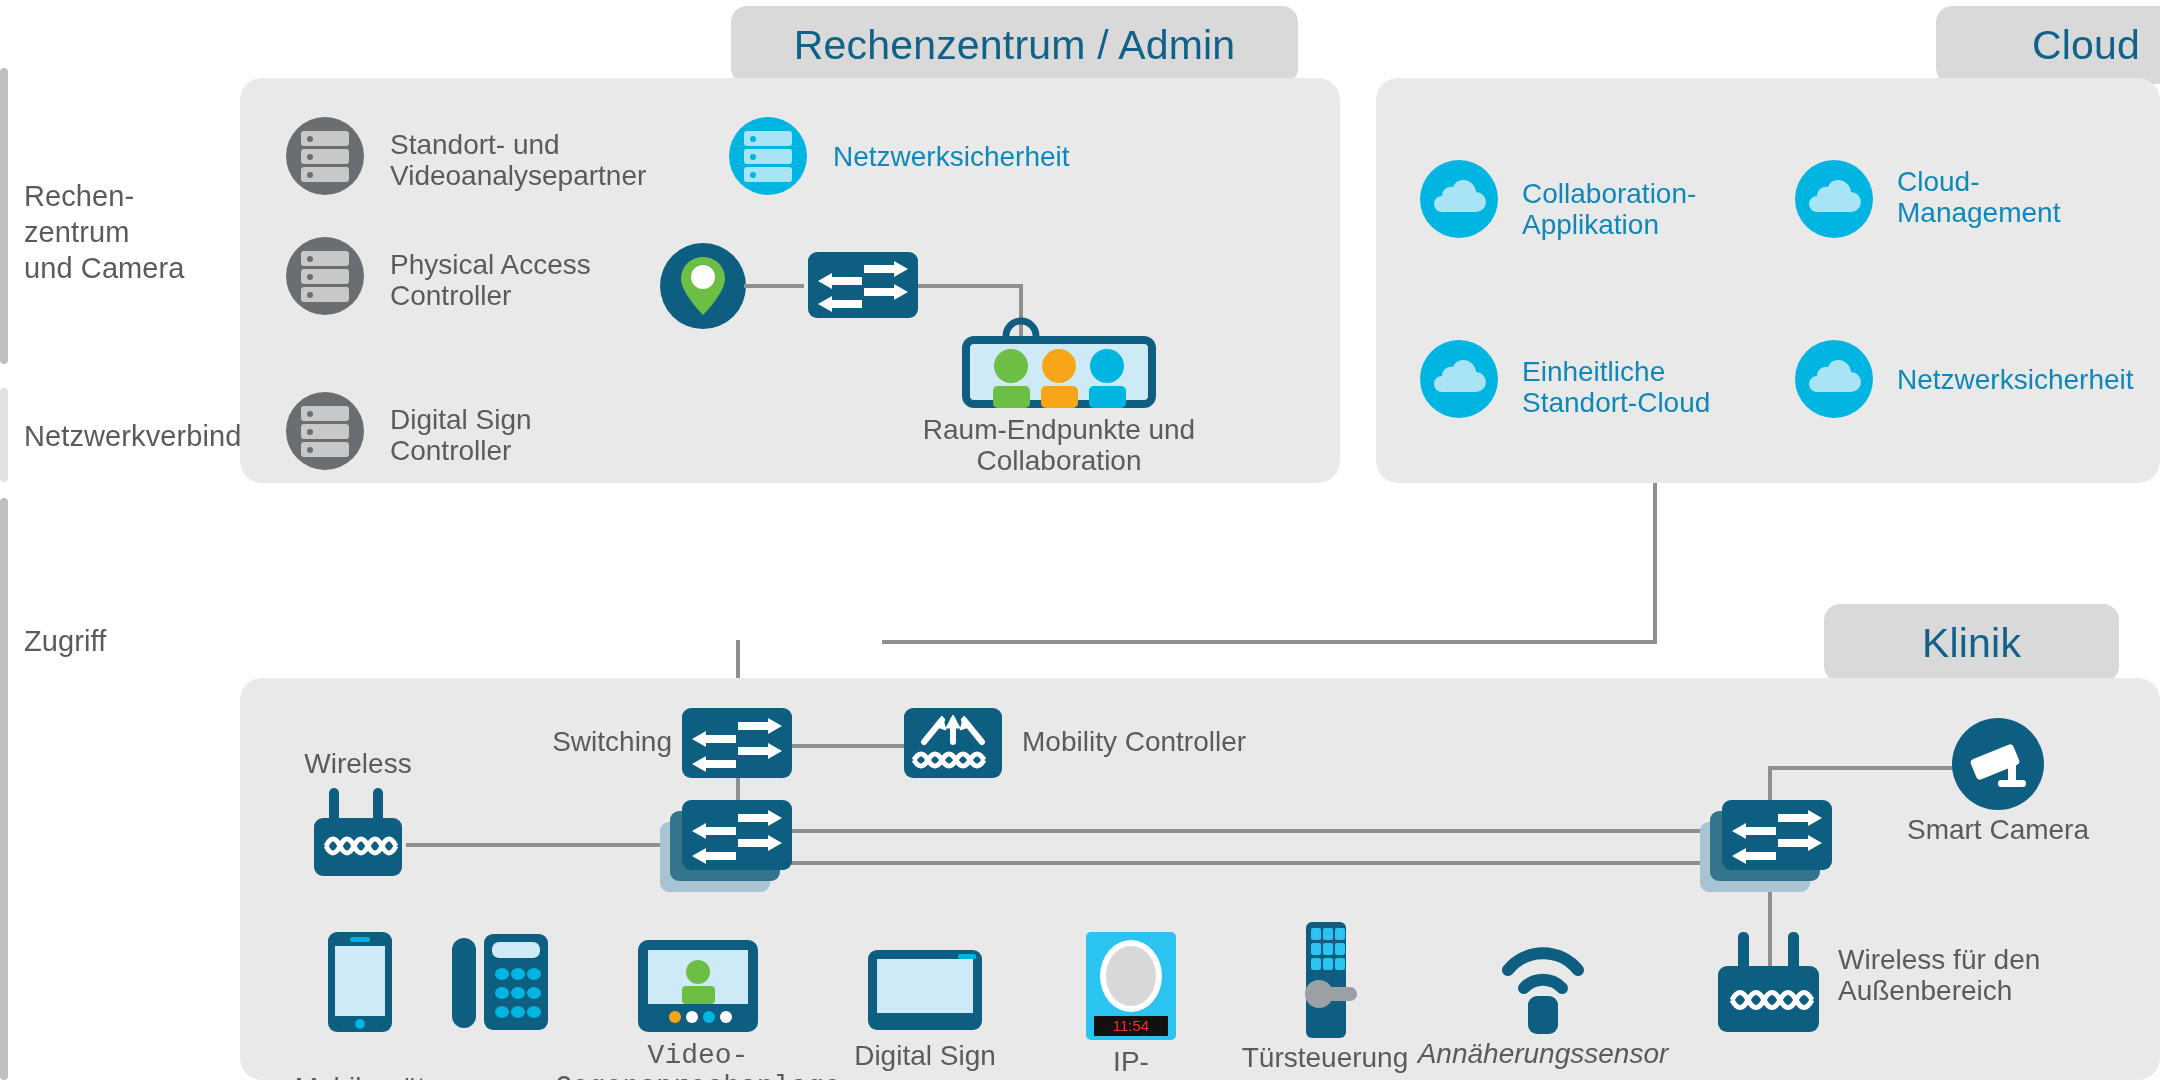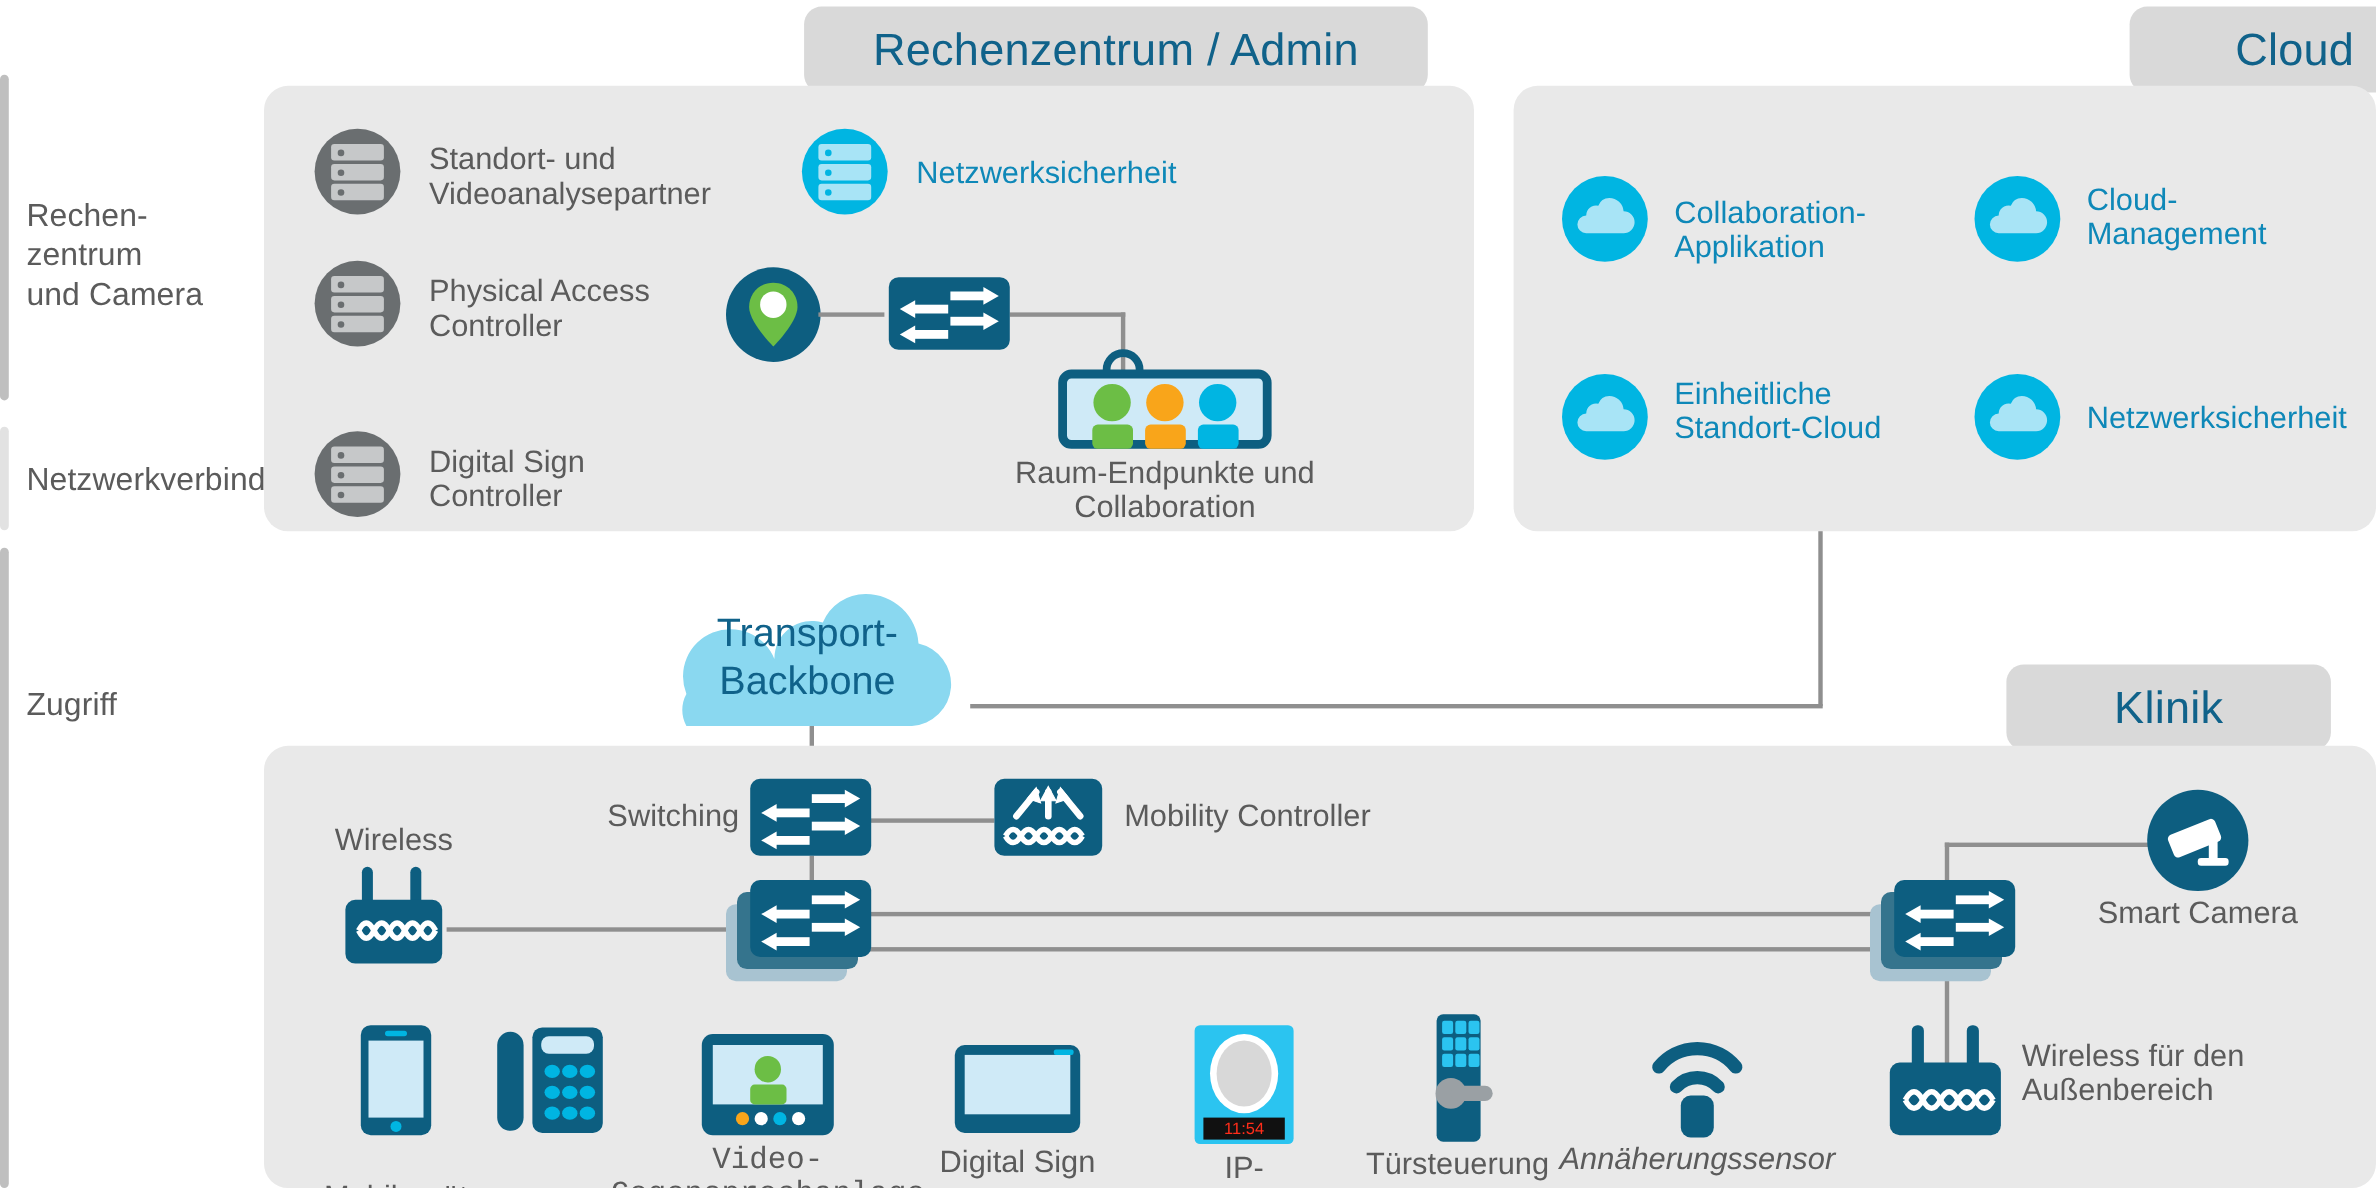--- a/index.html
+++ b/index.html
@@ -196,39 +196,32 @@
     </svg>
     <div class="cap r blue" style="left:102px;top:6px;width:280px;">Cloud-
 Management</div>
   </div>
 
   <div class="node" style="left:1420px;top:340px;">
     <svg width="78" height="78" viewBox="0 0 78 78">
       <circle cx="39" cy="39" r="39" fill="#00b5e2"></circle>
       <path d="M22 52 h34 a10 10 0 0 0 0 -20 a13 13 0 0 0 -13 -12 a11 11 0 0 0 -10 7 a9 9 0 0 0 -11 9 a8 8 0 0 0 0 16 Z" fill="#a8e4f6"></path>
     </svg>
-    <div class="cap r blue" style="left:102px;top:2px;width:280px;">Einheitliche
+    <div class="cap r blue" style="left:102px;top:16px;width:280px;">Einheitliche
 Standort-Cloud</div>
   </div>
 
   <div class="node" style="left:1795px;top:340px;">
     <svg width="78" height="78" viewBox="0 0 78 78">
       <circle cx="39" cy="39" r="39" fill="#00b5e2"></circle>
       <path d="M22 52 h34 a10 10 0 0 0 0 -20 a13 13 0 0 0 -13 -12 a11 11 0 0 0 -10 7 a9 9 0 0 0 -11 9 a8 8 0 0 0 0 16 Z" fill="#a8e4f6"></path>
     </svg>
     <div class="cap r blue" style="left:102px;top:24px;width:300px;">Netzwerksicherheit</div>
   </div>
 
-  <div class="node" style="left:584px;top:518px;">
-    <svg width="300" height="145" viewBox="0 0 300 145">
-      <path d="M40 142 h205 a38 38 0 0 0 6 -75 a48 48 0 0 0 -48 -45 a42 42 0 0 0 -39 26 a34 34 0 0 0 -44 33 a34 34 0 0 0 -80 32 a30 30 0 0 0 0 29 Z" fill="#8ad8f0"></path>
-    </svg>
-    <div class="cap c" style="top:35px;width:280px;color:#10628a;font-size:36px;line-height:44px;">Transport-
-Backbone</div>
-  </div>
 
   <div class="tab" style="left:1824px;top:604px;width:295px;height:78px;">
     <span>Klinik</span>
   </div>
 
   <div class="panel" style="left:240px;top:678px;width:1920px;height:402px;"></div>
 
   <div class="ln lnh" style="left:790px;top:744px;width:114px;"></div>
   <div class="ln lnv" style="left:736px;top:778px;height:40px;"></div>
   <div class="ln lnh" style="left:406px;top:843px;width:270px;"></div>

